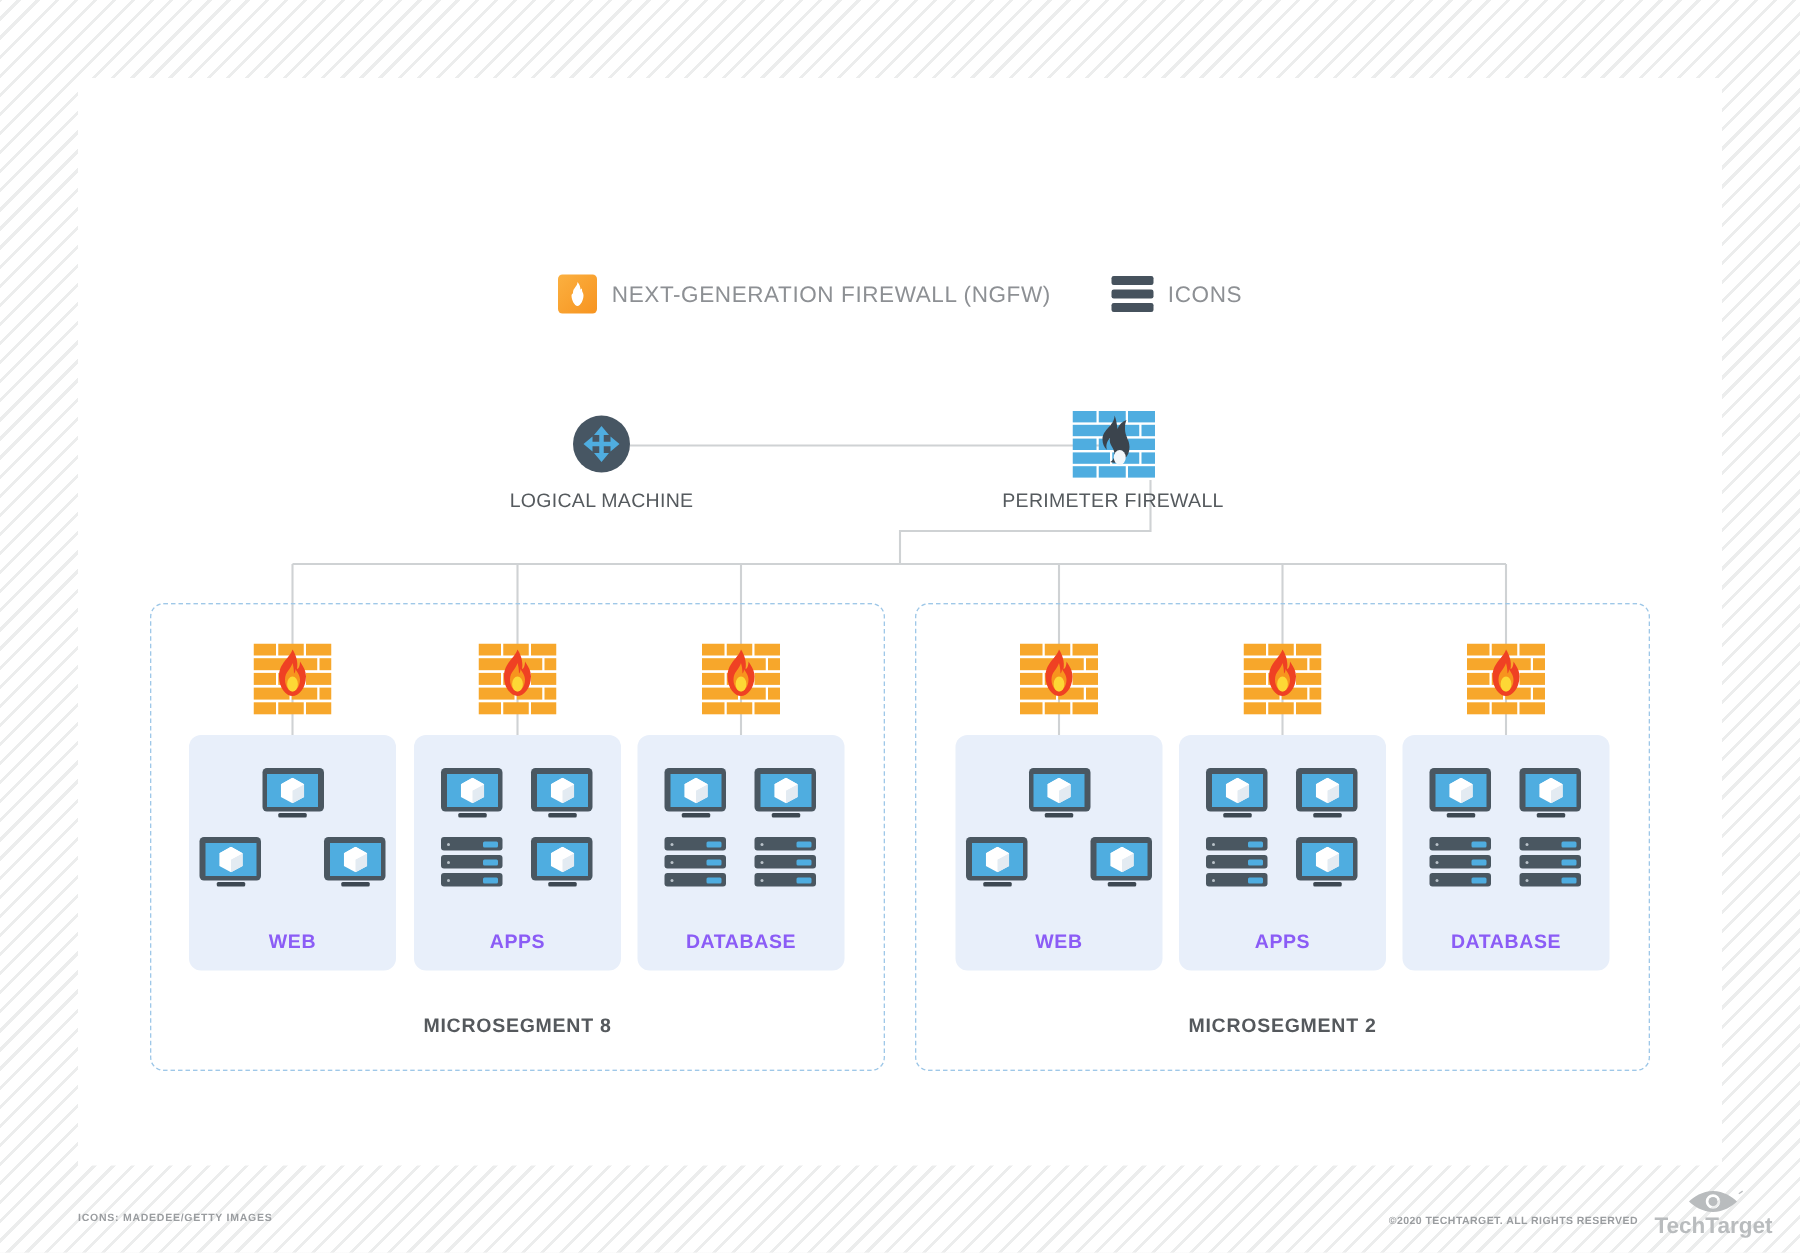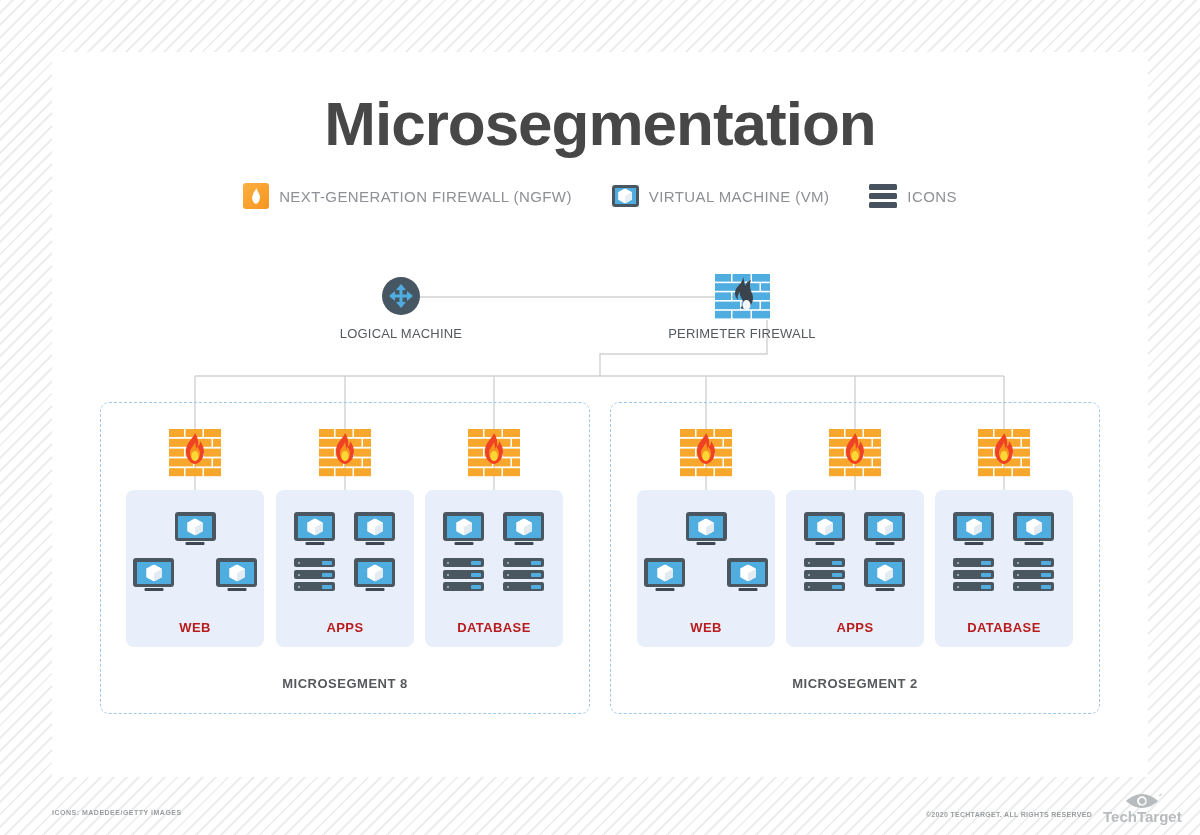--- a/index.html
+++ b/index.html
@@ -88,21 +88,21 @@
     color:#55595d;letter-spacing:.5px;
   }
   
   .tier{
     position:absolute;top:438px;width:138px;height:157px;
     background:#e8effa;border-radius:8px;
   }
   .tier-label{
     position:absolute;bottom:12px;left:0;width:100%;
     text-align:center;font-size:13px;font-weight:bold;
-    color:#b91c1c;letter-spacing:.4px;
+    color:#8b5cf6;letter-spacing:.4px;
   }
   .tier-grid{
     position:absolute;left:0;top:22px;width:100%;height:100px;
   }
   
   .fw-brick{position:absolute;top:377px;width:52px;height:48px;}
   
   .vm{
     position:absolute;width:41px;height:33px;
   }
@@ -141,45 +141,32 @@
   }
   #tt-logo{position:absolute;right:12px;top:791px;width:86px;height:36px;}
 </style>
 </head>
 <body>
 
 <div id="backdrop"></div>
 
 <div id="card">
 
-  <div id="title">Microsegmentation</div>
 
   <div id="legend">
 
     <div class="legend-item">
       <span class="ng-sq">
         <svg class="fl" width="12" height="16" viewBox="0 0 12 16">
           <path d="M6 0C6 3 3 4 3 7c0 1-1 1-1 2 0 3 2 7 4 7s4-4 4-7c0-2-1-2-1-4 0-1 0-1-1 0 0-2-1-4-2-5z" fill="#ffffff"></path>
         </svg>
       </span>
       <span class="legend-label">NEXT-GENERATION FIREWALL (NGFW)</span>
     </div>
 
-    <div class="legend-item">
-      <span class="vm-mini">
-        <i>
-          <svg class="hex" width="14" height="15" viewBox="0 0 20 22">
-            <path d="M10 0 20 5.5v11L10 22 0 16.5v-11z" fill="#ffffff"></path>
-            <path d="M10 0 20 5.5 10 11 0 5.5z" fill="#ffffff"></path>
-            <path d="M10 11 20 5.5v11L10 22z" fill="#e8eef3"></path>
-          </svg>
-        </i>
-      </span>
-      <span class="legend-label">VIRTUAL MACHINE (VM)</span>
-    </div>
 
     <div class="legend-item">
       <span class="srv-mini">
         <span></span>
         <span></span>
         <span></span>
       </span>
       <span class="legend-label">ICONS</span>
     </div>
 

